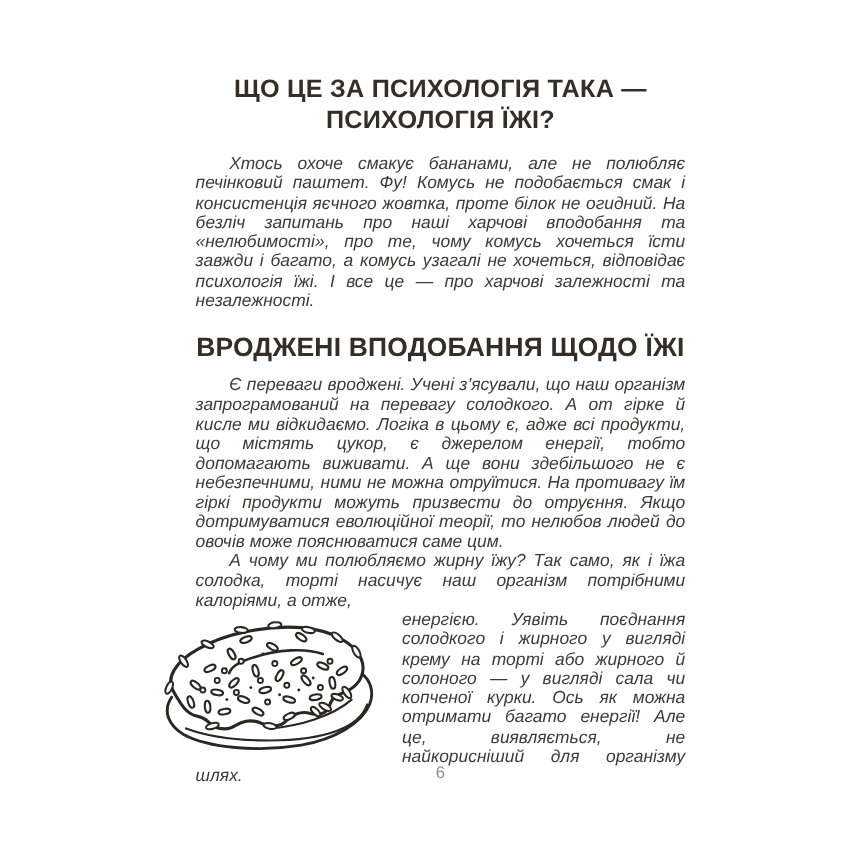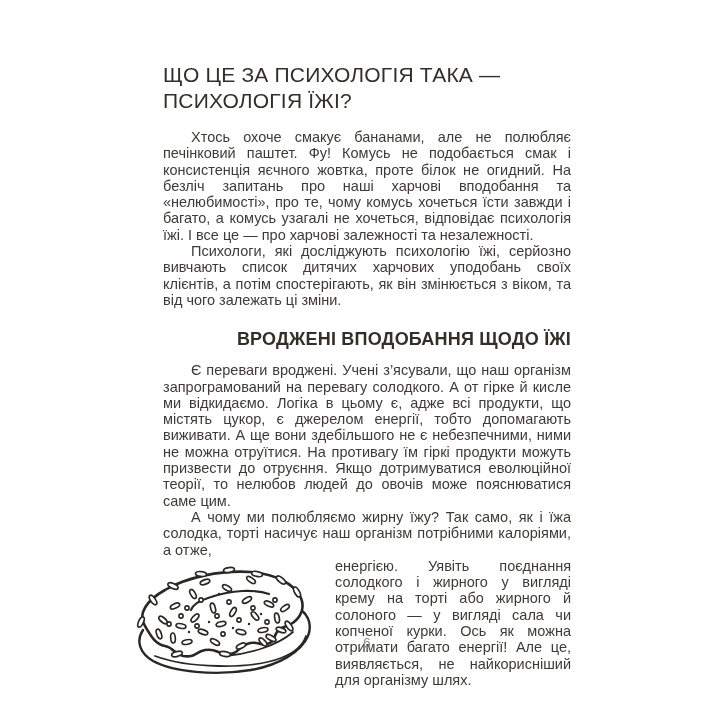--- a/index.html
+++ b/index.html
@@ -18,44 +18,45 @@
     left: 163px;
     top: 62px;
     width: 408px;
     color: #3f3a35;
   }
 
   h1.chapter-title {
     margin: 0 0 15px 0;
     font-size: 21px;
     line-height: 26px;
-    font-weight: normal;
-    text-align: left;
+    font-weight: bold;
+    text-align: center;
     color: #332e28;
     letter-spacing: 0.2px;
     white-space: pre-line;
   }
 
   h2.section-title {
     margin: 20px 0 12px 0;
-    font-size: 18px;
+    font-size: 22px;
     line-height: 22px;
     font-weight: bold;
-    text-align: right;
+    text-align: center;
     color: #332e28;
     letter-spacing: 0.2px;
   }
 
   p.body-text {
     margin: 0;
     font-size: 14.5px;
     line-height: 16.3px;
     text-align: justify;
     text-indent: 28px;
     color: #3f3a35;
+    font-style: italic;
   }
 
   p.body-text.no-indent { text-indent: 0; }
 
   .figure-flow { overflow: visible; }
   .figure-flow::after { content: ""; display: block; clear: both; }
 
   .eclair-float {
     float: left;
     width: 192px;
@@ -79,21 +80,20 @@
 <body>
 
 <div class="page">
   <div class="content">
 
     <h1 class="chapter-title">ЩО ЦЕ ЗА ПСИХОЛОГІЯ ТАКА —
 ПСИХОЛОГІЯ ЇЖІ?</h1>
 
     <p class="body-text">Хтось охоче смакує бананами, але не полюбляє печінковий паштет. Фу! Комусь не подобається смак і консистенція яєчного жовтка, проте білок не огидний. На безліч запитань про наші харчові вподобання та «нелюбимості», про те, чому комусь хочеться їсти завжди і багато, а комусь узагалі не хочеться, відповідає психологія їжі. І все це — про харчові залежності та незалежності.</p>
 
-    <p class="body-text">Психологи, які досліджують психологію їжі, серйозно вивчають список дитячих харчових уподобань своїх клієнтів, а потім спостерігають, як він змінюється з віком, та від чого залежать ці зміни.</p>
 
     <h2 class="section-title">ВРОДЖЕНІ ВПОДОБАННЯ ЩОДО ЇЖІ</h2>
 
     <p class="body-text">Є переваги вроджені. Учені з’ясували, що наш організм запрограмований на перевагу солодкого. А от гірке й кисле ми відкидаємо. Логіка в цьому є, адже всі продукти, що містять цукор, є джерелом енергії, тобто допомагають виживати. А ще вони здебільшого не є небезпечними, ними не можна отруїтися. На противагу їм гіркі продукти можуть призвести до отруєння. Якщо дотримуватися еволюційної теорії, то нелюбов людей до овочів може пояснюватися саме цим.</p>
 
     <p class="body-text">А чому ми полюбляємо жирну їжу? Так само, як і їжа солодка, торті насичує наш організм потрібними калоріями, а отже,</p>
 
     <div class="figure-flow">
 
       <div class="eclair-float">

